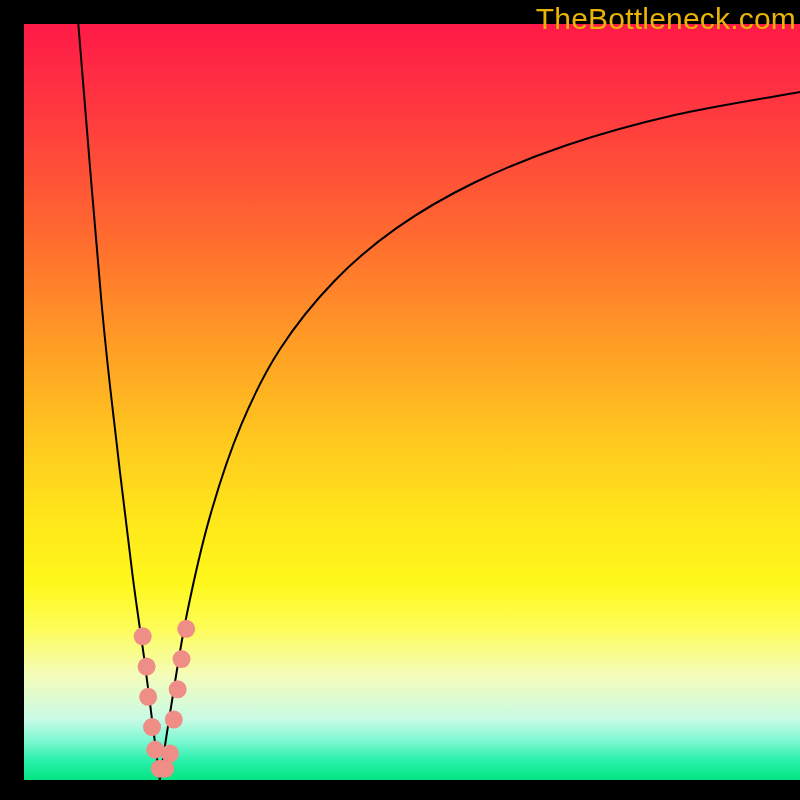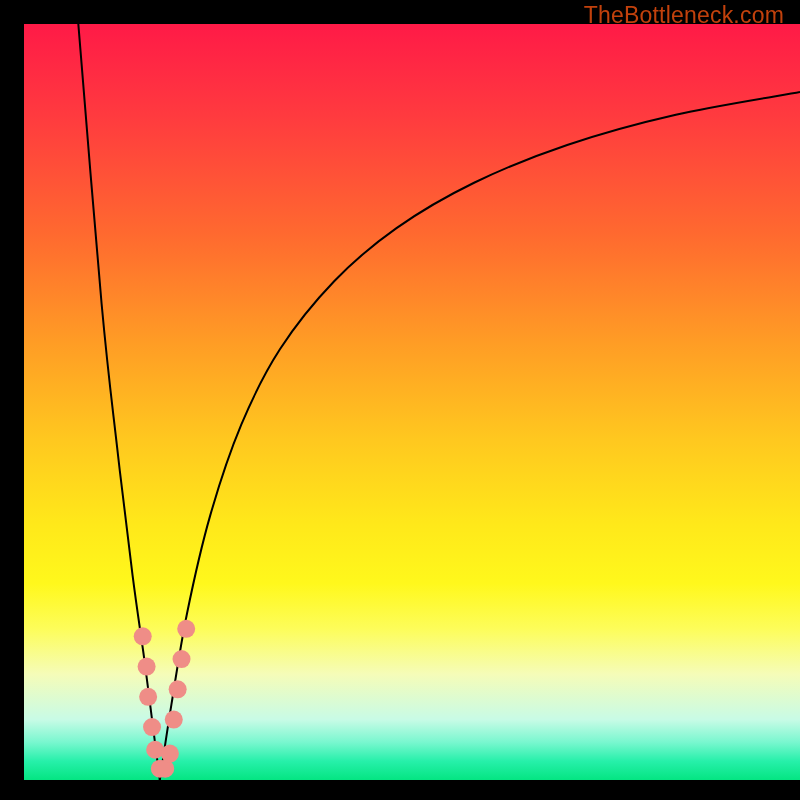--- a/index.html
+++ b/index.html
@@ -37,24 +37,24 @@
       #fdfd5a 80%,
       #f5fcb8 86%,
       #c8fbe6 92%,
       #79f7cf 95%,
       #27f0aa 97.5%,
       #04e582 100%
     );
   }
   .watermark {
     position: absolute;
-    right: 16px;
+    right: 4px;
     top: 2px;
-    color: #c2410c;
-    font-size: 23px;
+    color: #eab308;
+    font-size: 30px;
     font-weight: 400;
     letter-spacing: 0.2px;
     user-select: none;
   }
   svg.plot {
     position: absolute;
     left: 0;
     top: 24px;
     width: 776px;
     height: 756px;

